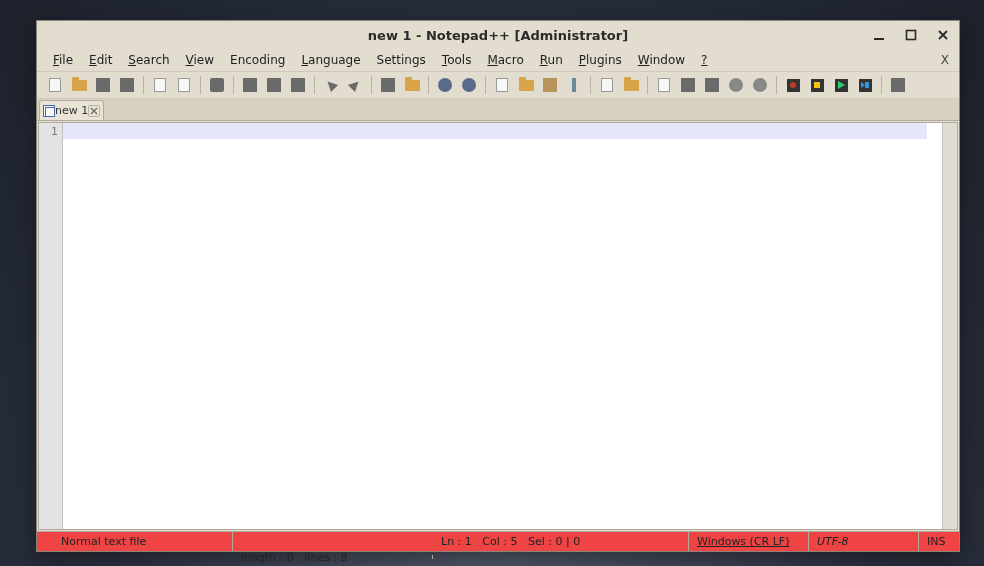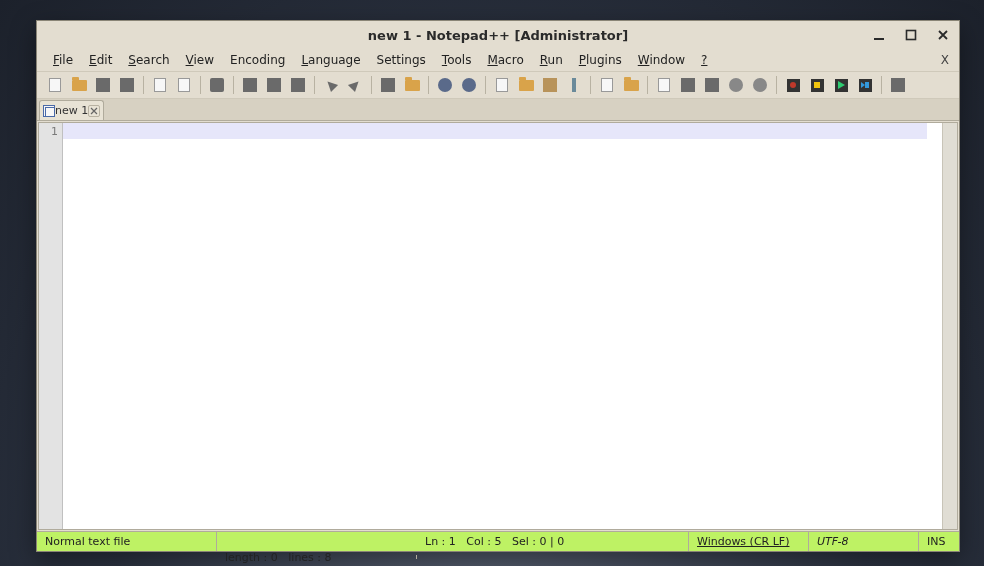--- a/index.html
+++ b/index.html
@@ -176,25 +176,26 @@
     background: #e6e6fa;
   }
   .vscroll {
     width: 15px;
     background: #e0ddd4;
     border-left: 1px solid #c8c4b8;
   }
   
   .statusbar {
     height: 20px;
-    background: #bef264;
+    background: #ef4444;
     display: flex;
     font-size: 11px;
     color: #222;
     border-top: 1px solid #b0ab9c;
+    padding-left: 16px;
   }
   .status-cell {
     border-right: 1px solid #b0ab9c;
     padding: 2px 8px;
     display: flex;
     align-items: center;
     white-space: nowrap;
   }
   .status-cell.flex { flex: 1; }
 </style>

